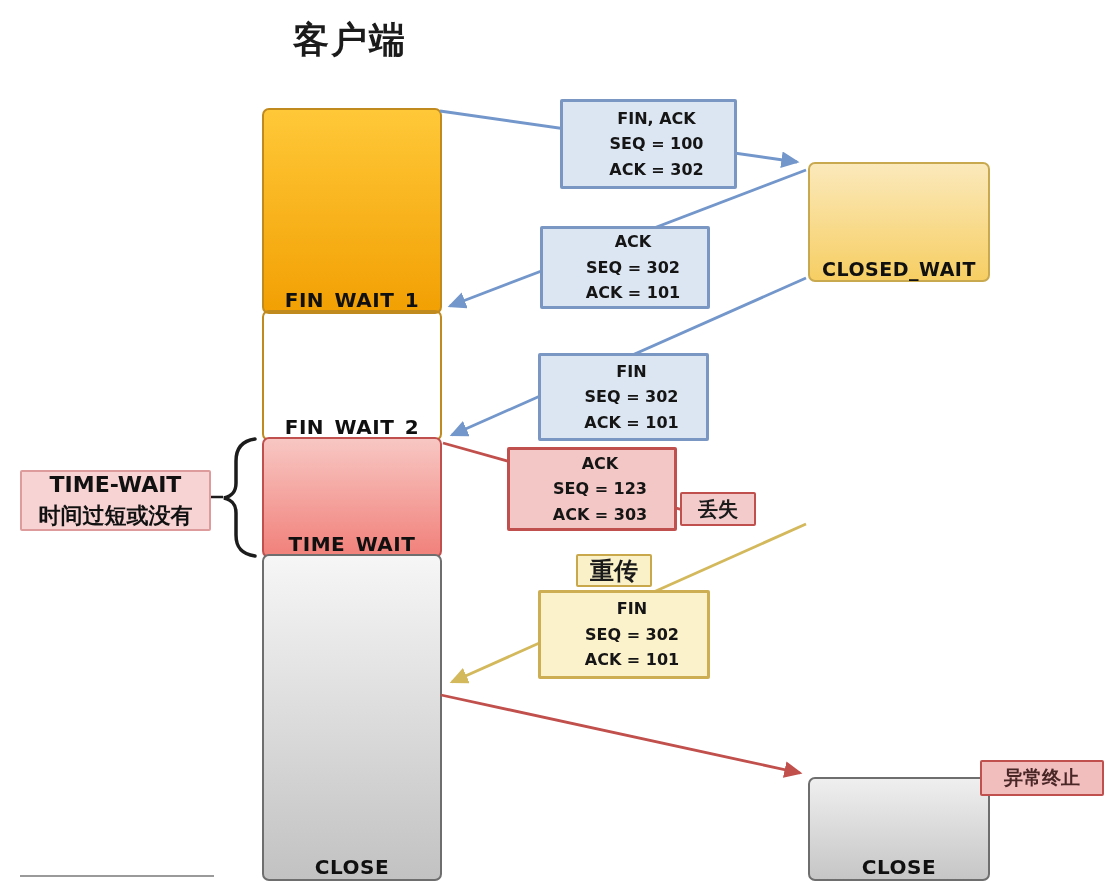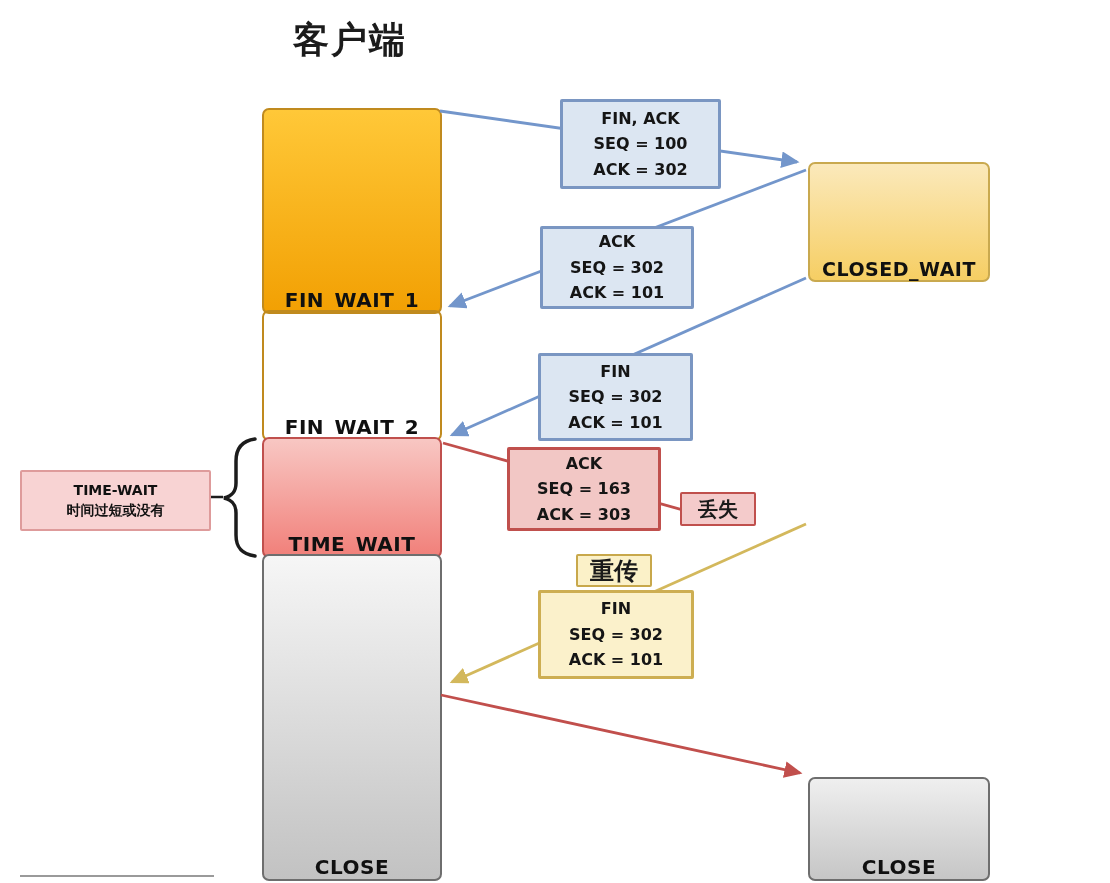--- a/index.html
+++ b/index.html
@@ -11,21 +11,21 @@
   .title{
     position:absolute;font-size:36px;font-weight:bold;color:#1b1b1b;
     text-align:center;letter-spacing:2px;
   }
   .state-box{
     position:absolute;display:flex;align-items:flex-end;justify-content:center;
     font-weight:bold;font-size:20px;color:#101010;border-radius:7px;letter-spacing:0.5px;
   }
   .msg-box{
     position:absolute;display:flex;flex-direction:column;align-items:center;justify-content:center;
-    font-weight:bold;font-size:16px;line-height:1.6;color:#151515;text-align:center;border-radius:2px;
+    font-weight:bold;font-size:16px;line-height:1.6;color:#151515;text-align:center;border-radius:2px;padding-left:16px;
   }
   .tag{
     position:absolute;display:flex;align-items:center;justify-content:center;
     font-weight:bold;border-radius:2px;
   }
   .blue{background:#DCE6F2;border:3px solid #7A96C2;}
   .pinkbox{background:#F2C7C5;border:3px solid #C0504D;}
   .creambox{background:#FBF1CB;border:3px solid #CDAE52;}
 
   #fin-wait-1{left:262px;top:108px;width:176px;height:202px;background:linear-gradient(180deg,#FFC838,#F2A003);border:2px solid #C08A1E;}
@@ -44,21 +44,21 @@
   #msg3{left:538px;top:353px;width:149px;height:82px;}
   #msg4{left:507px;top:447px;width:148px;height:78px;}
   #msg5{left:538px;top:590px;width:150px;height:83px;}
   #msg6{left:548px;top:706px;width:150px;height:81px;}
 
   #lost-tag{left:680px;top:473px;width:72px;height:30px;background:#F4CBCB;border:2px solid #C0504D;font-size:20px;color:#1a1a1a;margin-top:19px;}
   #retransmit-tag{left:576px;top:554px;width:72px;height:29px;background:#FBF1C8;border:2px solid #C8A84B;font-size:24px;color:#1a1a1a;}
   #abnormal-tag{left:980px;top:760px;width:120px;height:32px;background:#F2BDBD;border:2px solid #C0504D;font-size:19px;color:#4a2727;}
   #timewait-note{
     left:20px;top:470px;width:187px;height:57px;background:#F8D3D3;border:2px solid #DE9B9B;
-    font-size:14px;line-height:1.38;flex-direction:column;color:#111;font-weight:bold;text-align:center;
+    font-size:22px;line-height:1.38;flex-direction:column;color:#111;font-weight:bold;text-align:center;
   }
   svg{display:block;}
 </style>
 </head>
 <body>
 
 <div id="canvas">
 
   <div class="layer">
     <div class="title" id="client-title">客户端</div>
@@ -125,33 +125,34 @@
     </div>
 
     <div class="msg-box blue" id="msg3">
       <span>FIN</span>
       <span>SEQ = 302</span>
       <span>ACK = 101</span>
     </div>
 
     <div class="msg-box pinkbox" id="msg4">
       <span>ACK</span>
-      <span>SEQ = 163</span>
+      <span>SEQ = 123</span>
       <span>ACK = 303</span>
     </div>
 
     <div class="msg-box creambox" id="msg5">
       <span>FIN</span>
       <span>SEQ = 302</span>
       <span>ACK = 101</span>
     </div>
 
 
     <div class="tag" id="lost-tag">丢失</div>
     <div class="tag" id="retransmit-tag">重传</div>
+    <div class="tag" id="abnormal-tag">异常终止</div>
 
     <div class="tag" id="timewait-note">
       <span>TIME-WAIT</span>
       <span>时间过短或没有</span>
     </div>
   </div>
 
 </div>
 
 </body></html>

